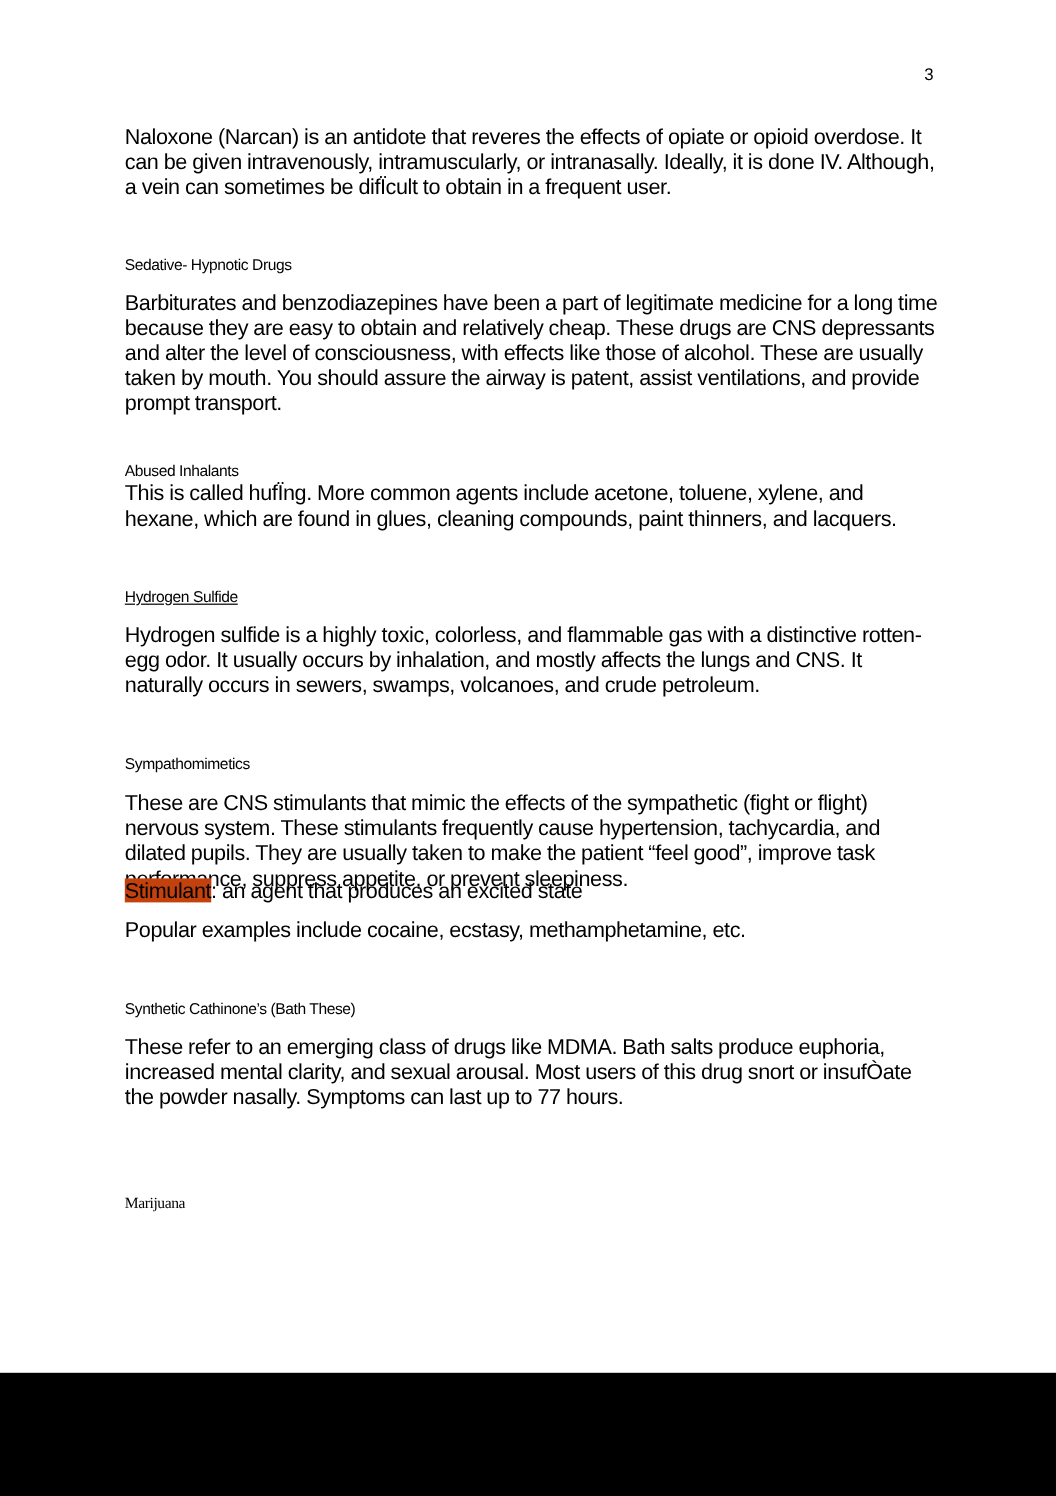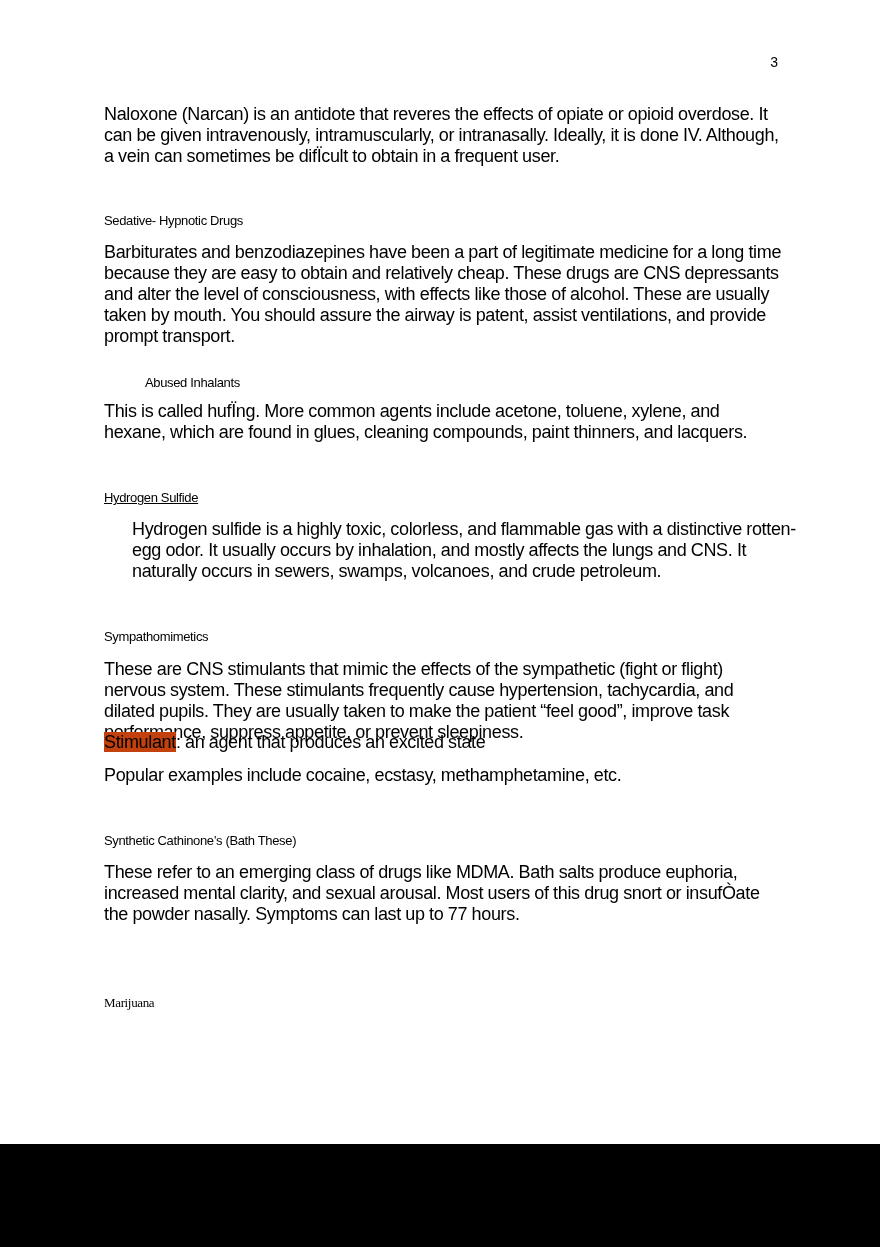--- a/index.html
+++ b/index.html
@@ -70,25 +70,25 @@
 <div class="page">
   <div class="page-number">3</div>
 
   <div class="content">
 
     <p class="para" style="position:absolute; top:0; width:680px;">Naloxone (Narcan) is an antidote that reveres the effects of opiate or opioid overdose. It can be given intravenously, intramuscularly, or intranasally. Ideally, it is done IV. Although, a vein can sometimes be difÏcult to obtain in a frequent user.</p>
 
     <p class="heading" style="position:absolute; top:106px;">Sedative- Hypnotic Drugs</p>
     <p class="para" style="position:absolute; top:138px; width:680px;">Barbiturates and benzodiazepines have been a part of legitimate medicine for a long time because they are easy to obtain and relatively cheap. These drugs are CNS depressants and alter the level of consciousness, with effects like those of alcohol. These are usually taken by mouth. You should assure the airway is patent, assist ventilations, and provide prompt transport.</p>
 
-    <p class="heading" style="position:absolute; top:268px;margin-left:41px;">Abused Inhalants</p>
+    <p class="heading" style="position:absolute; top:278px;">Abused Inhalants</p>
     <p class="para" style="position:absolute; top:297px; width:680px;">This is called hufÏng. More common agents include acetone, toluene, xylene, and hexane, which are found in glues, cleaning compounds, paint thinners, and lacquers.</p>
 
     <p class="heading" style="position:absolute; top:383px;text-decoration:underline;">Hydrogen Sulfide</p>
-    <p class="para" style="position:absolute; top:415px; width:680px;margin-left:28px;">Hydrogen sulfide is a highly toxic, colorless, and flammable gas with a distinctive rotten-egg odor. It usually occurs by inhalation, and mostly affects the lungs and CNS. It naturally occurs in sewers, swamps, volcanoes, and crude petroleum.</p>
+    <p class="para" style="position:absolute; top:415px; width:680px;">Hydrogen sulfide is a highly toxic, colorless, and flammable gas with a distinctive rotten-egg odor. It usually occurs by inhalation, and mostly affects the lungs and CNS. It naturally occurs in sewers, swamps, volcanoes, and crude petroleum.</p>
 
     <p class="heading" style="position:absolute; top:522px;">Sympathomimetics</p>
     <p class="para" style="position:absolute; top:555px; width:680px;">These are CNS stimulants that mimic the effects of the sympathetic (fight or flight) nervous system. These stimulants frequently cause hypertension, tachycardia, and dilated pupils. They are usually taken to make the patient “feel good”, improve task performance, suppress appetite, or prevent sleepiness.</p>
     <p class="para" style="position:absolute; top:628px; width:680px;">
       <span class="highlight">Stimulant</span><span>: an agent that produces an excited state</span>
     </p>
     <p class="para" style="position:absolute; top:661px; width:680px;">Popular examples include cocaine, ecstasy, methamphetamine, etc.</p>
 
     <p class="heading" style="position:absolute; top:726px;">Synthetic Cathinone’s (Bath These)</p>
     <p class="para" style="position:absolute; top:758px; width:680px;">These refer to an emerging class of drugs like MDMA. Bath salts produce euphoria, increased mental clarity, and sexual arousal. Most users of this drug snort or insufÒate the powder nasally. Symptoms can last up to 77 hours.</p>

